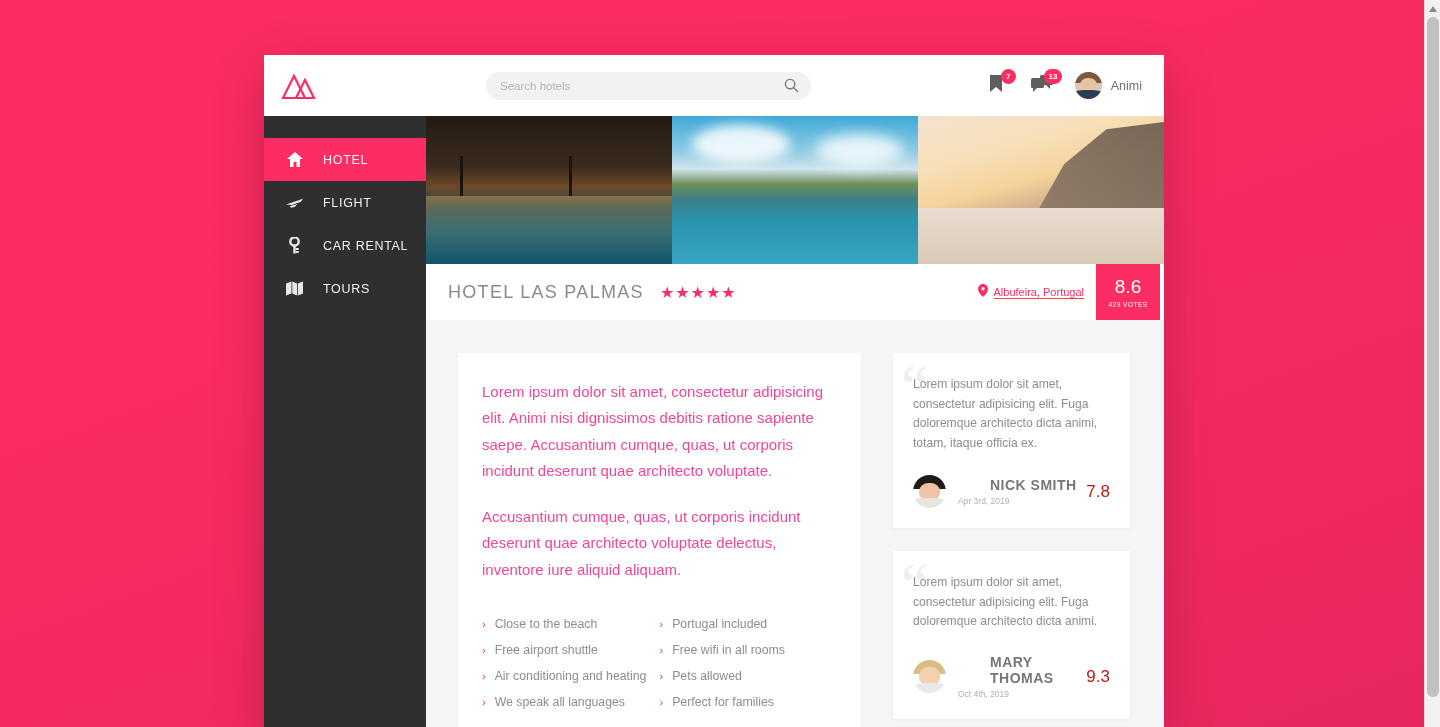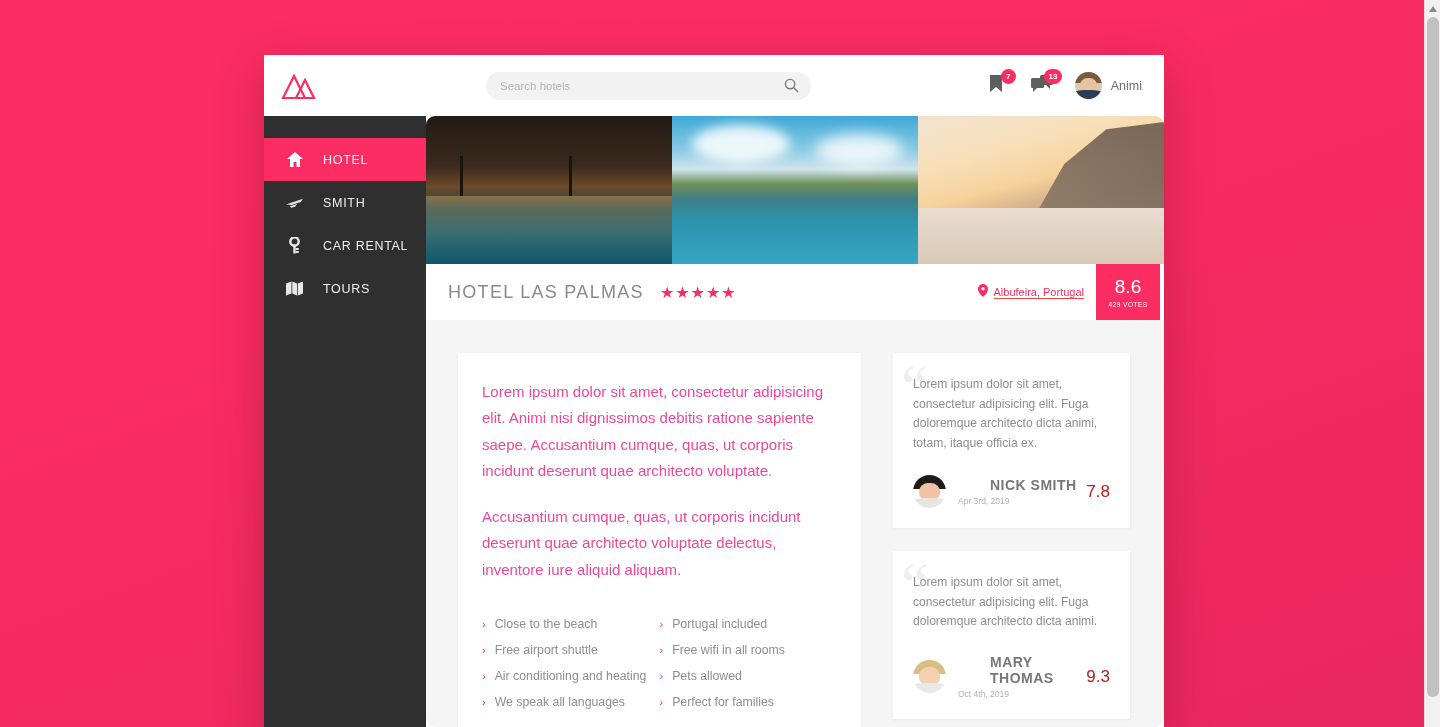--- a/index.html
+++ b/index.html
@@ -54,21 +54,21 @@
 
   
   .sidebar{ width:162px; background:#2f2f2f; flex-shrink:0; padding-top:22px; }
   .nav-item{ height:43px; display:flex; align-items:center; padding-left:22px;
     gap:20px; cursor:pointer; }
   .nav-item.active{ background:#fb2d62; }
   .nav-ico{ width:17px; display:flex; align-items:center; justify-content:center; }
   .nav-label{ color:#f0f0f0; font-size:12.5px; letter-spacing:.7px; }
 
   
-  .content{ flex:1; background:#f5f5f5; position:relative; overflow:hidden;border-radius:9px; }
+  .content{ flex:1; background:#f5f5f5; position:relative; overflow:hidden; }
 
   .hero{ height:148px; display:flex; }
   .hero-img{ flex:1; position:relative; overflow:hidden; }
 
   
   .h1{ background:linear-gradient(180deg,#241b14 0%,#3b2a1d 34%,#6d4b2a 48%,
        #1d4250 62%,#15586c 78%,#0f3c4e 100%); }
   .h1:after{ content:""; position:absolute; left:0; right:0; top:54%; bottom:0;
     background:linear-gradient(180deg,rgba(255,190,90,.35),rgba(20,110,140,.5)); }
   .h1 .pal{ position:absolute; width:3px; height:40px; background:#1a140e;
@@ -238,21 +238,21 @@
         <span class="nav-label">HOTEL</span>
       </div>
 
       <div class="nav-item">
         <span class="nav-ico">
           <svg width="18" height="14" viewBox="0 0 18 14">
             <path d="M0 8.5 L18 2.5 L15.5 6 L6 9 Z" fill="#e8e8e8"></path>
             <path d="M4 10.5 L12 8 L9.5 11 L5.5 12 Z" fill="#e8e8e8"></path>
           </svg>
         </span>
-        <span class="nav-label">SMITH</span>
+        <span class="nav-label">FLIGHT</span>
       </div>
 
       <div class="nav-item">
         <span class="nav-ico">
           <svg width="15" height="17" viewBox="0 0 15 17">
             <circle cx="7.5" cy="4.5" r="4.2" fill="none" stroke="#e8e8e8" stroke-width="2.4"></circle>
             <rect x="6.3" y="7.5" width="2.4" height="9" fill="#e8e8e8"></rect>
             <rect x="8.7" y="11" width="3" height="2" fill="#e8e8e8"></rect>
             <rect x="8.7" y="14" width="3" height="2" fill="#e8e8e8"></rect>
           </svg>

